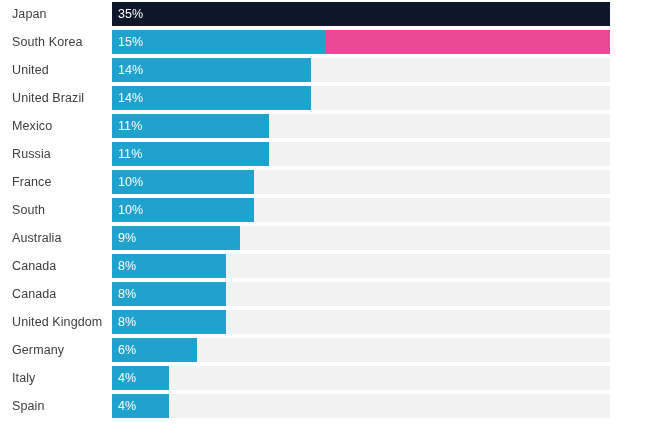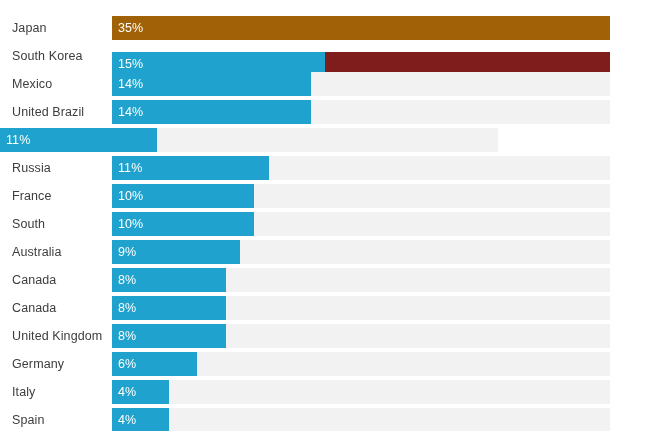--- a/index.html
+++ b/index.html
@@ -12,21 +12,21 @@
     background: #ffffff;
     font-family: "Liberation Sans", sans-serif;
     overflow: hidden;
   }
 
   #chart {
     position: relative;
     width: 654px;
     height: 431px;
     background: #ffffff;
-    padding-top: 16px;
+    padding-top: 2px;
     box-sizing: border-box;
   }
 
   .bar-row {
     position: relative;
     height: 24px;
     margin-bottom: 4px;
     display: flex;
     align-items: stretch;
   }
@@ -75,50 +75,51 @@
   }
 </style>
 </head>
 <body style="background: rgb(255, 255, 255);">
 
 <div id="chart" style="background: rgb(255, 255, 255);">
   <div id="rows">
       <div class="bar-row">
         <div class="row-label">Japan</div>
         <div class="track" style="background: rgb(242, 242, 242);">
-          <div class="bar-fill" style="width: 498px; background: #a16207;">
+          <div class="bar-fill" style="width: 498px; background: #0f172a;">
             <span class="bar-value" style="color: rgb(255, 255, 255);">35%</span>
           </div>
         </div>
       </div>
       <div class="bar-row">
         <div class="row-label">South Korea</div>
-        <div class="track" style="background: #7f1d1d; margin-top: 8px;">
+        <div class="track" style="background: #ec4899;">
           <div class="bar-fill" style="width: 213px; background: rgb(31, 163, 206);">
             <span class="bar-value" style="color: rgb(255, 255, 255);">15%</span>
           </div>
         </div>
       </div>
       <div class="bar-row">
-        <div class="row-label">Mexico</div>
+        <div class="row-label">United</div>
         <div class="track" style="background: rgb(242, 242, 242);">
           <div class="bar-fill" style="width: 199px; background: rgb(31, 163, 206);">
             <span class="bar-value" style="color: rgb(255, 255, 255);">14%</span>
           </div>
         </div>
       </div>
       <div class="bar-row">
         <div class="row-label">United Brazil</div>
         <div class="track" style="background: rgb(242, 242, 242);">
           <div class="bar-fill" style="width: 199px; background: rgb(31, 163, 206);">
             <span class="bar-value" style="color: rgb(255, 255, 255);">14%</span>
           </div>
         </div>
       </div>
       <div class="bar-row">
+        <div class="row-label">Mexico</div>
         <div class="track" style="background: rgb(242, 242, 242);">
           <div class="bar-fill" style="width: 157px; background: rgb(31, 163, 206);">
             <span class="bar-value" style="color: rgb(255, 255, 255);">11%</span>
           </div>
         </div>
       </div>
       <div class="bar-row">
         <div class="row-label">Russia</div>
         <div class="track" style="background: rgb(242, 242, 242);">
           <div class="bar-fill" style="width: 157px; background: rgb(31, 163, 206);">

